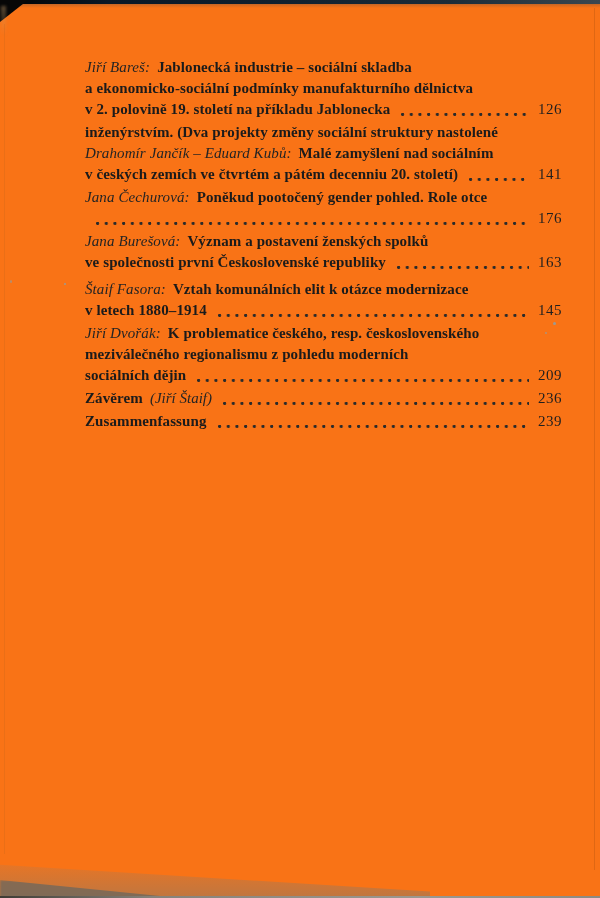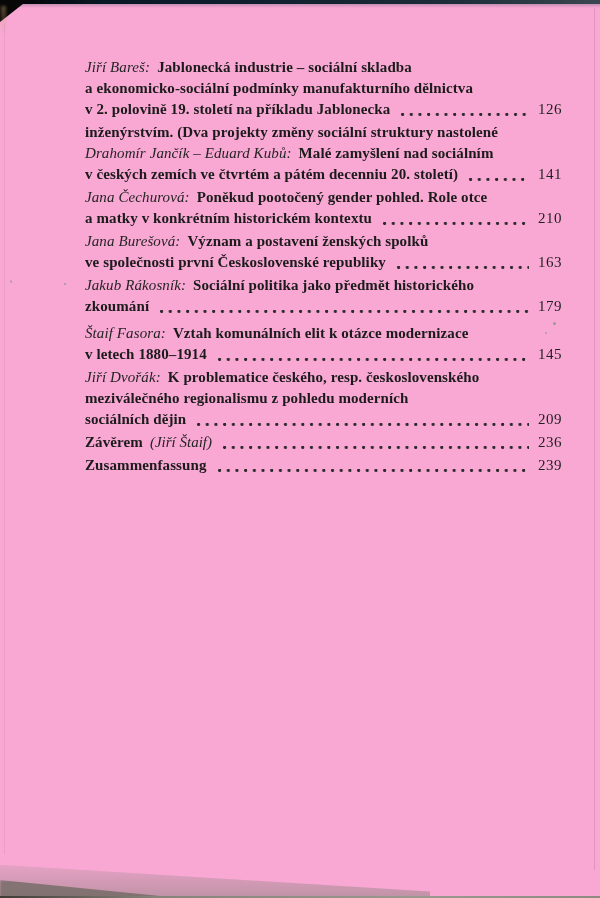--- a/index.html
+++ b/index.html
@@ -5,21 +5,21 @@
   html,body{margin:0;padding:0;}
   body{
     width:600px;height:898px;
     background:#e9e9e7;
     font-family:"Liberation Serif", serif;
     position:relative;
     overflow:hidden;
   }
   .page{
     position:absolute;inset:0;
-    background:#f9a8d4;
+    background:#f97316;
     color:#1e1e1e;
   }
   
   .edge-top{
     position:absolute;top:0;left:0;right:0;height:4px;
     background:linear-gradient(90deg,#000 0,#0a1826 18%,#10202e 45%,#1c2c38 75%,#3a4750 100%);
   }
   .edge-top-fade{
     position:absolute;top:4px;left:0;right:0;height:4px;
     background:linear-gradient(to bottom,rgba(40,60,80,.25),rgba(255,255,255,0));
@@ -114,39 +114,30 @@
         <div class="line"><span class="author">Drahomír Jančík – Eduard Kubů:</span><span class="title">Malé zamyšlení nad sociálním</span></div>
         <div class="line line-last">
           <span class="title">v českých zemích ve čtvrtém a pátém decenniu 20. století)</span>
           <span class="leader"></span>
           <span class="pagenum">141</span>
         </div>
       </div>
       <div class="entry">
         <div class="line"><span class="author">Jana Čechurová:</span><span class="title">Poněkud pootočený gender pohled. Role otce</span></div>
         <div class="line line-last">
-          <span class="title">a matky v konkrétním historickém kontextu</span>
           <span class="leader"></span>
-          <span class="pagenum">210</span>
+          <span class="pagenum">176</span>
         </div>
       </div>
       <div class="entry">
         <div class="line"><span class="author">Jana Burešová:</span><span class="title">Význam a postavení ženských spolků</span></div>
         <div class="line line-last">
           <span class="title">ve společnosti první Československé republiky</span>
           <span class="leader"></span>
           <span class="pagenum">163</span>
-        </div>
-      </div>
-      <div class="entry">
-        <div class="line"><span class="author">Jakub Rákosník:</span><span class="title">Sociální politika jako předmět historického</span></div>
-        <div class="line line-last">
-          <span class="title">zkoumání</span>
-          <span class="leader"></span>
-          <span class="pagenum">179</span>
         </div>
       </div>
       <div class="entry section-break">
         <div class="line"><span class="author">Štaif Fasora:</span><span class="title">Vztah komunálních elit k otázce modernizace</span></div>
         <div class="line line-last">
           <span class="title">v letech 1880–1914</span>
           <span class="leader"></span>
           <span class="pagenum">145</span>
         </div>
       </div>

